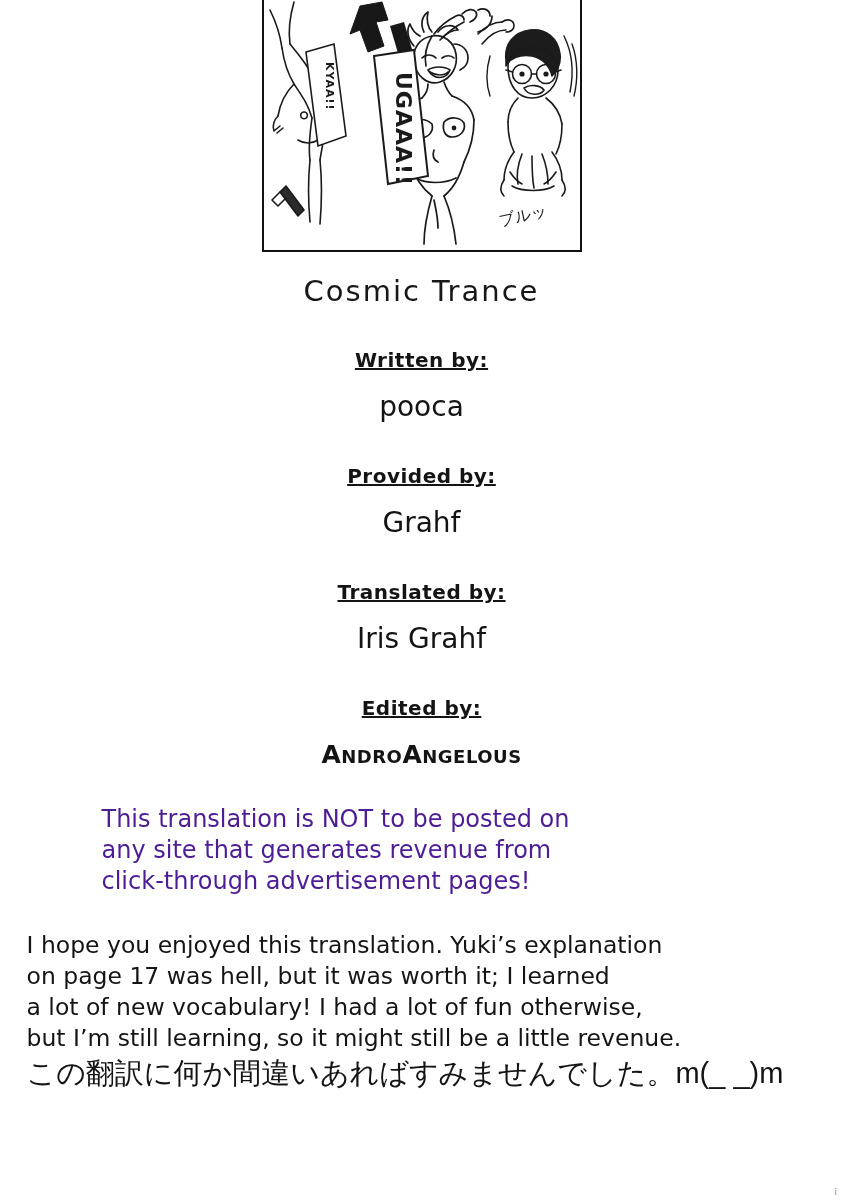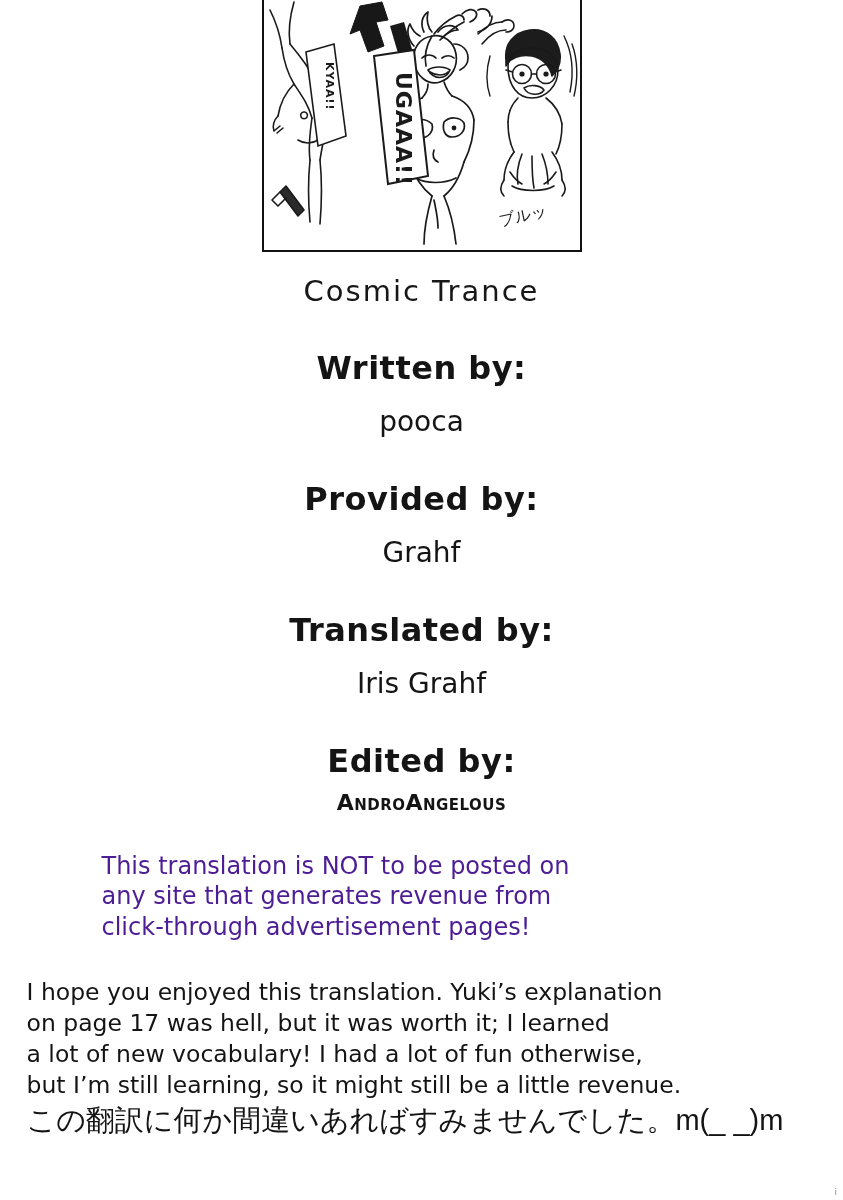--- a/index.html
+++ b/index.html
@@ -53,38 +53,39 @@
     font-family: "DejaVu Sans", sans-serif;
     font-size: 29px;
     letter-spacing: 2px;
     margin-top: 22px;
     color: #171717;
   }
   .block {
     margin-top: 40px;
   }
   .role {
-    font-size: 32px;
+    font-size: 20px;
     font-weight: bold;
     letter-spacing: 0.5px;
     color: #141414;
     line-height: 1.25;
+    text-decoration: underline;
   }
   .name {
     font-size: 28px;
     color: #141414;
     margin-top: 16px;
     line-height: 1.25;
   }
   .name.small-caps {
-    font-size: 22px;
+    font-size: 25px;
     font-variant: small-caps;
     letter-spacing: 0.5px;
     font-weight: bold;
-    margin-top: 8px;
+    margin-top: 18px;
   }
 
   .notice {
     margin-top: 34px;
     font-size: 24px;
     line-height: 1.28;
     color: #4c1d95;
     width: 640px;
   }
   .afterword {

